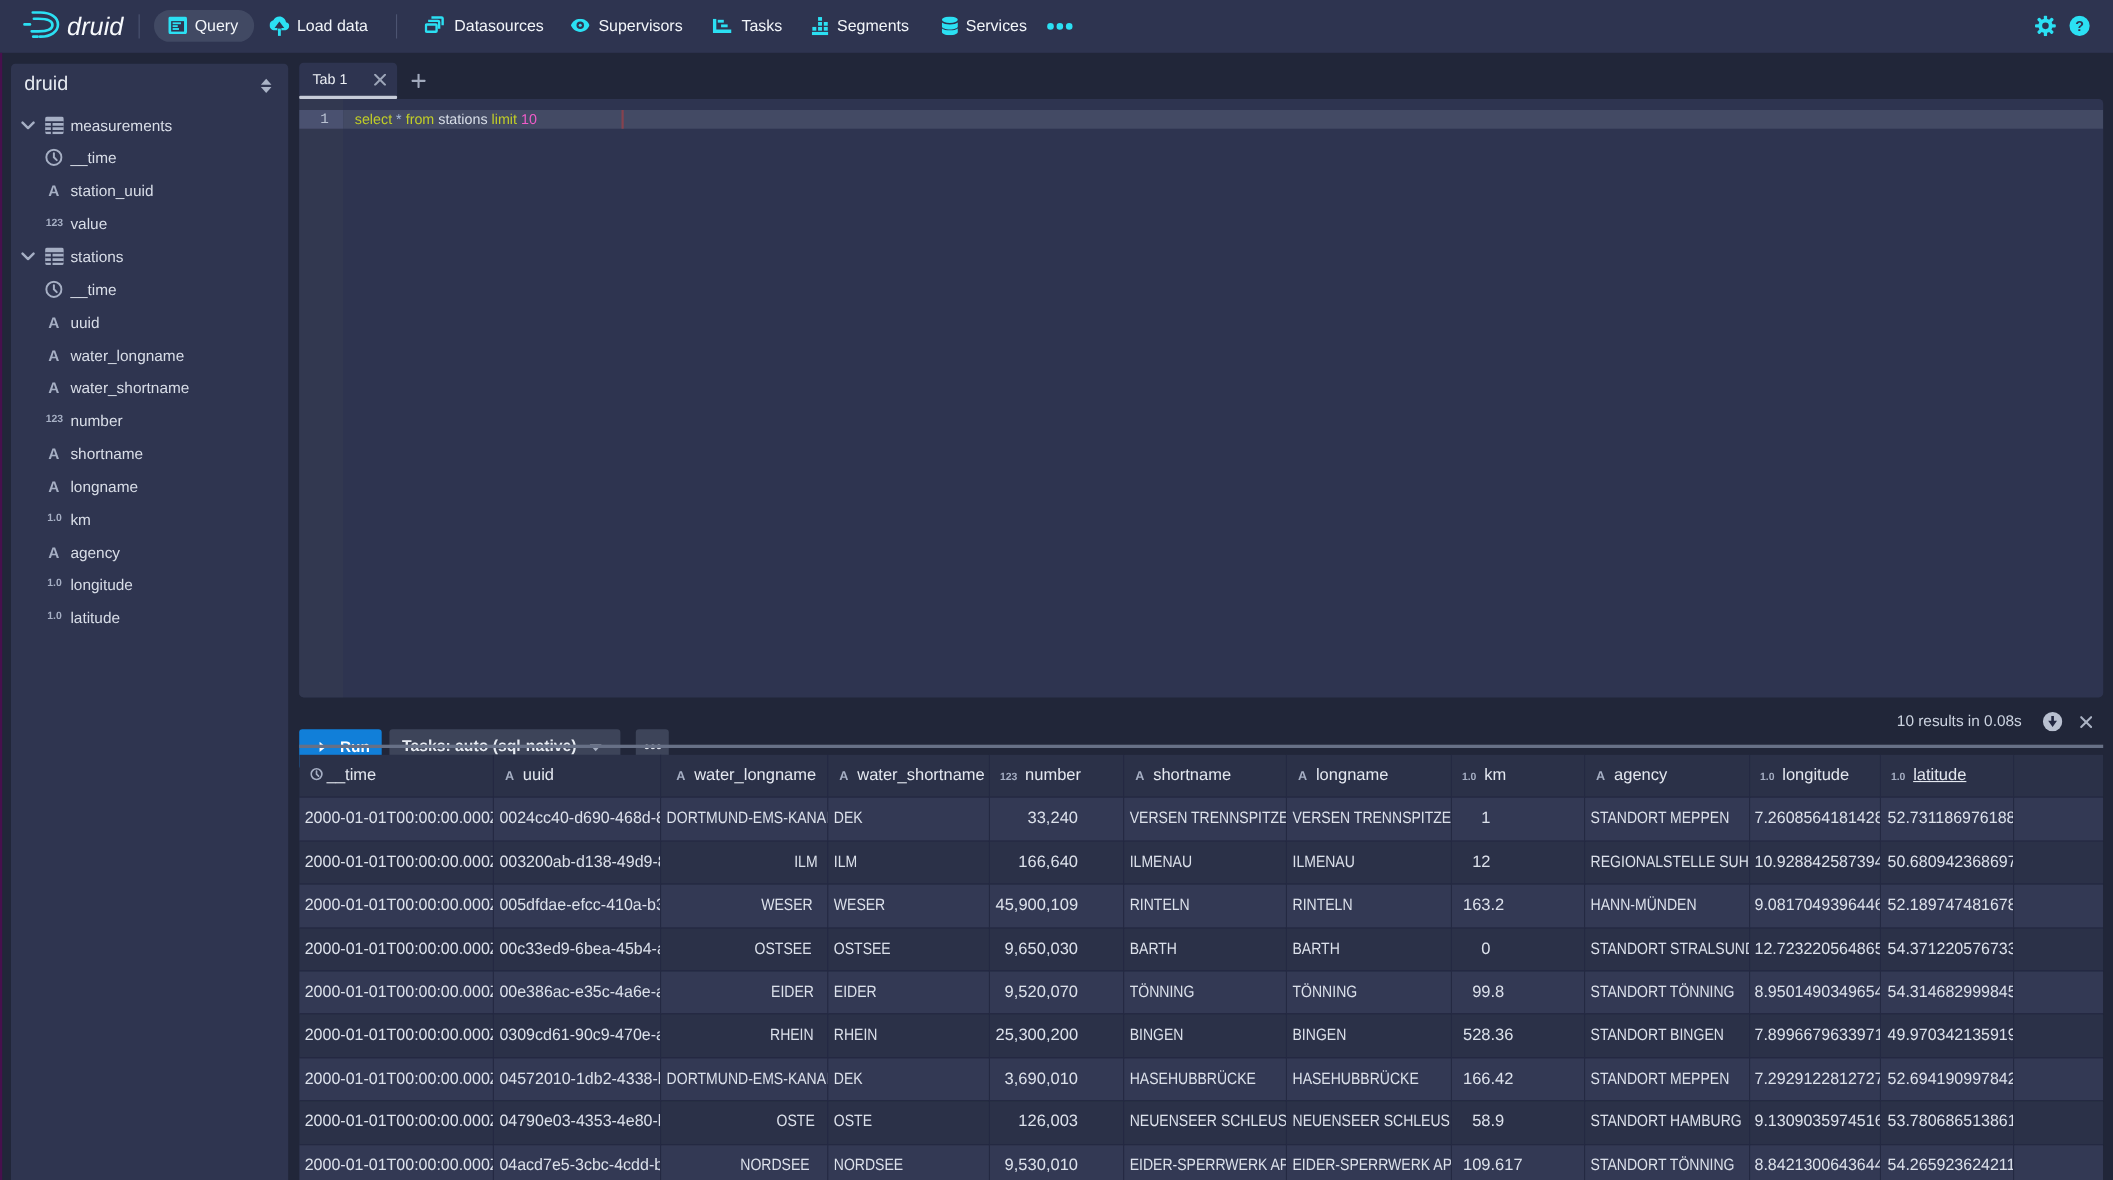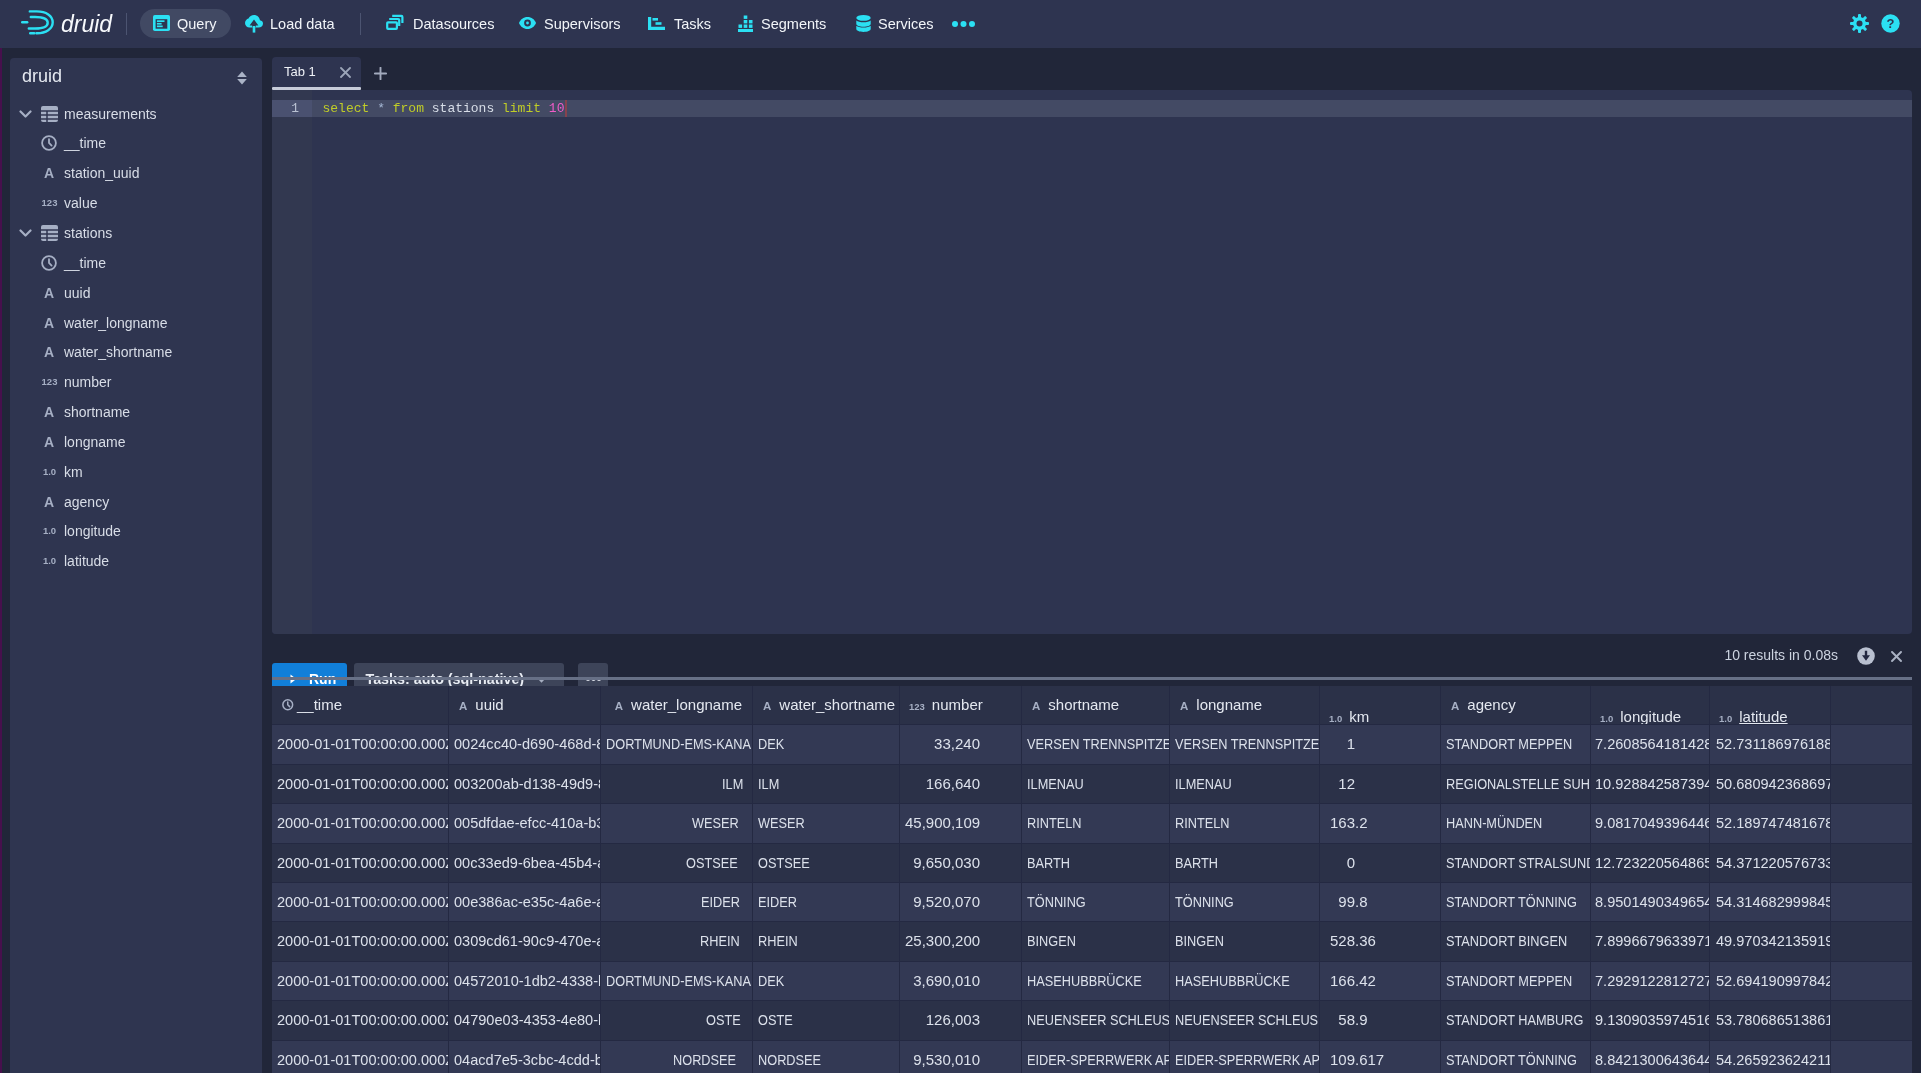--- a/index.html
+++ b/index.html
@@ -23,21 +23,21 @@
   .aicon { position:absolute; left:31px; top:0; width:16px; line-height:30px; font-size:14px; font-weight:bold; color:#a6afc4; text-align:center; }
   
   #tab { position:absolute; left:272px; top:57px; width:89px; height:30px; background:#2e3450; border-radius:4px 4px 0 0; }
   #tab span { position:absolute; left:12px; top:0; line-height:30px; font-size:13px; color:#eef1f6; }
   #tabline { position:absolute; left:272px; top:87px; width:89px; height:3px; background:#c7ccd9; border-radius:1px; }
   
   #editor { position:absolute; left:272px; top:90px; width:1640px; height:544px; background:#2e3450; border-radius:0 4px 4px 4px; overflow:hidden; }
   #gutter { position:absolute; left:0; top:0; width:40px; height:544px; background:#323850; }
   #gutline1 { position:absolute; left:0; top:9.5px; width:40px; height:17.5px; background:#4a5170; color:#b9c1d2; font-family:"Liberation Mono",monospace; font-size:13px; line-height:17.5px; text-align:right; padding-right:13px; }
   #cline1 { position:absolute; left:40px; top:9.5px; width:1600px; height:17.5px; background:#434a64; }
-  #code1 { position:absolute; left:50.5px; top:9.5px; height:17.5px; font-family:Liberation Mono, monospace; font-size:13px; line-height:17.5px; white-space:pre; }
+  #code1 { position:absolute; left:50.5px; top:9.5px; height:17.5px; font-family:Liberation Sans, sans-serif; font-size:13px; line-height:17.5px; white-space:pre; }
   .kw { color:#c0cd27; } .op { color:#a4b7d4; } .id { color:#d8dee8; } .num { color:#ef5cc8; }
   #caret { position:absolute; left:293px; top:10px; width:2px; height:16.5px; background:#86424e; }
   
   .btn { position:absolute; top:663px; height:36px; border-radius:3px;font-weight:bold; }
   #runbtn { left:272px; width:75px; background:#117fd9; }
   #runbtn span { position:absolute; left:37px; line-height:32px; font-size:14px; color:#fff; }
   #engbtn { left:353.5px; width:210px; background:#3d4459; }
   #engbtn span { position:absolute; left:12px; line-height:32px; font-size:14.3px; color:#e8ecf3; }
   #morebtn { left:578px; width:30px; background:#3d4459; }
   #results-info { position:absolute; top:639px; right:83px; height:32px; line-height:32px; font-size:14px; color:#ccd3e0; }
@@ -48,21 +48,21 @@
   .drow { display:flex; height:39.4px; }
   .drow.odd { background:#333954; }
   .drow.even { background:#2b3148; }
   .c { flex:none; overflow:hidden; white-space:nowrap; font-size:15px; color:#dce1eb; line-height:38.4px; padding:0 5px; border-right:1px solid #242942; border-bottom:1px solid #242942; position:relative; }
   .hrow .c { color:#e4e8f0; padding:0 10px; font-size:15px; }
   .c0{width:177px;} .c1{width:152px;} .c2{width:152px;text-align:right;} .c3{width:147px;} .c4{width:122px; text-align:right; padding-right:41px !important;}
   .c5{width:148px;} .c6{width:150px;} .c7{width:121px; padding:0 !important;} .c8{width:150px;} .c9{width:119px; padding:0 0 0 4px !important;} .c10{width:121px; padding:0 0 0 6px !important;text-decoration:underline;} .c11{width:81px; border-right:none;}
   .hic { display:inline-block; vertical-align:middle; margin-right:3.5px; position:relative; top:-1px; }
   .hmini { display:inline-block; font-size:9.5px; font-weight:bold; color:#a6afc4; margin-right:7px; }
   .hA { display:inline-block; font-size:11.5px; font-weight:bold; color:#a6afc4; margin-right:8px; }
-  .hrow .c7, .hrow .c9, .hrow .c10 { padding:12px 9px !important; }
+  .hrow .c7, .hrow .c9, .hrow .c10 { padding:0 9px !important; }
   .ki { display:inline-block; width:35px; text-align:right; }
   .t0 { display:inline-block; transform:scaleX(0.97); transform-origin:0 50%; }
   .t1 { display:inline-block; transform:scaleX(0.85); transform-origin:0 50%; }
 </style>
 </head>
 <body>
 <div id="nav">
 
   <svg class="abs" style="left:21px;top:9px" width="35" height="27" viewBox="0 0 35 27">
     <g fill="none" stroke="#2be0f3" stroke-width="2.4" stroke-linecap="round">

